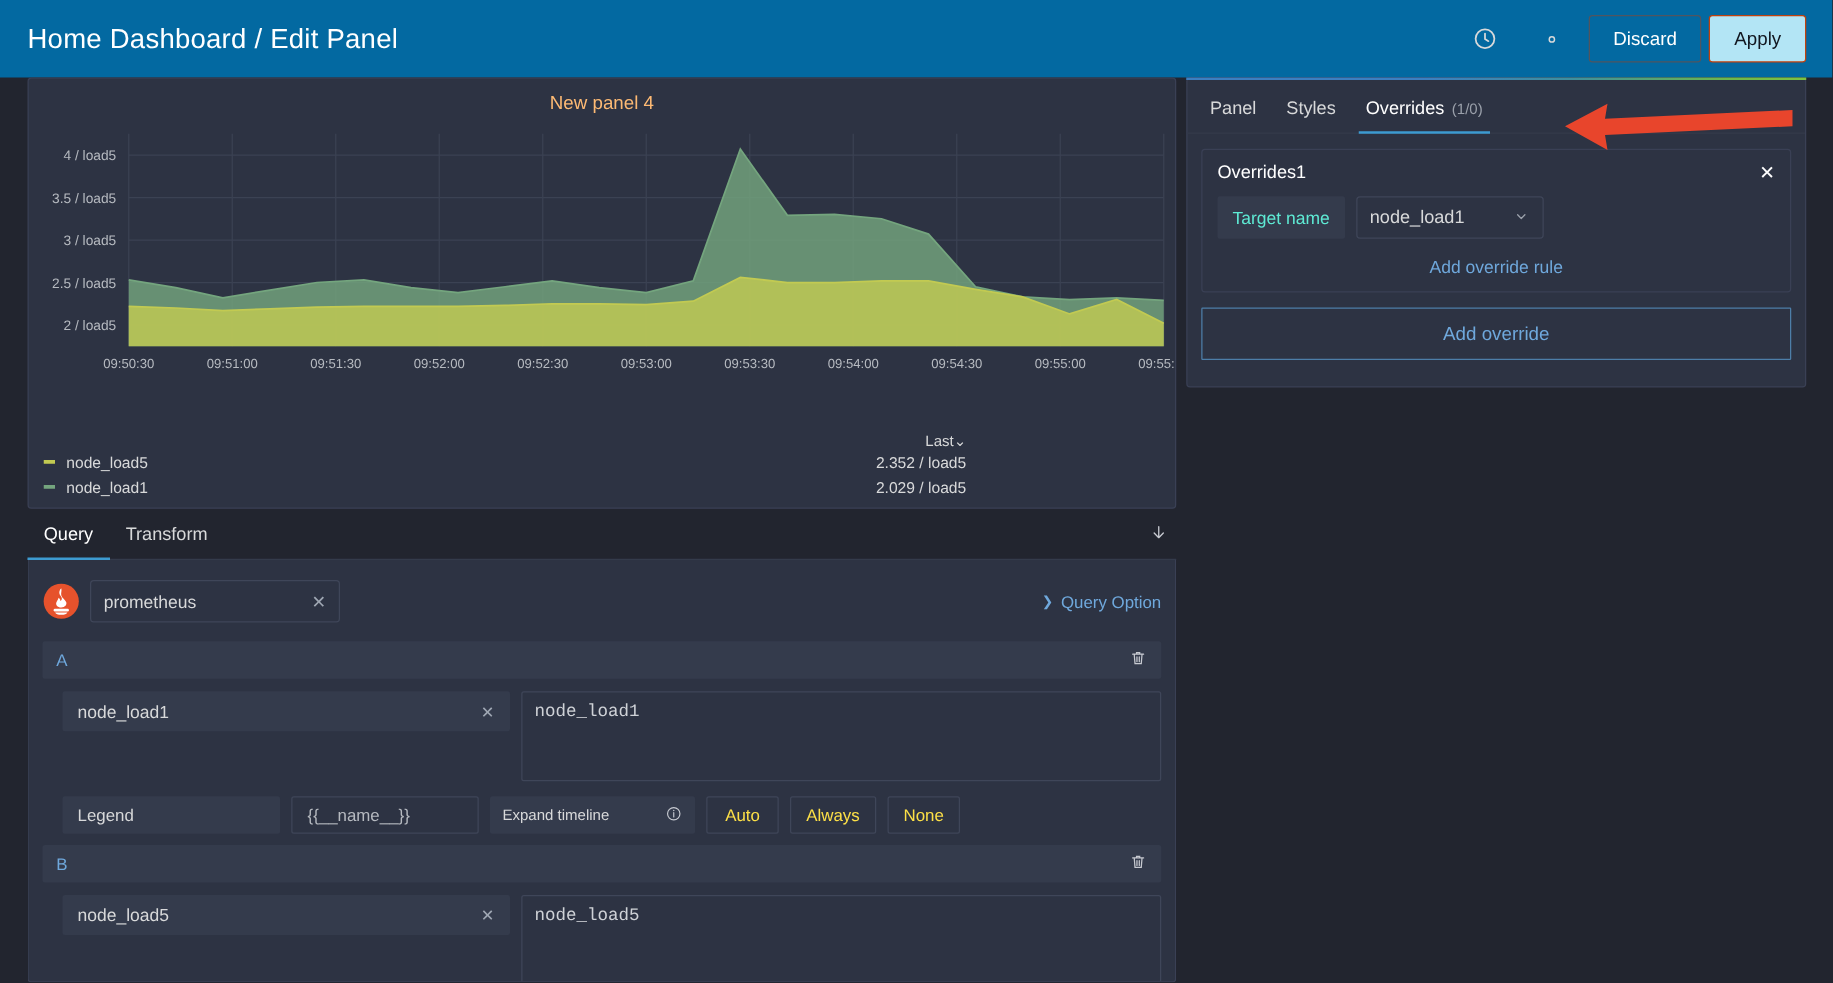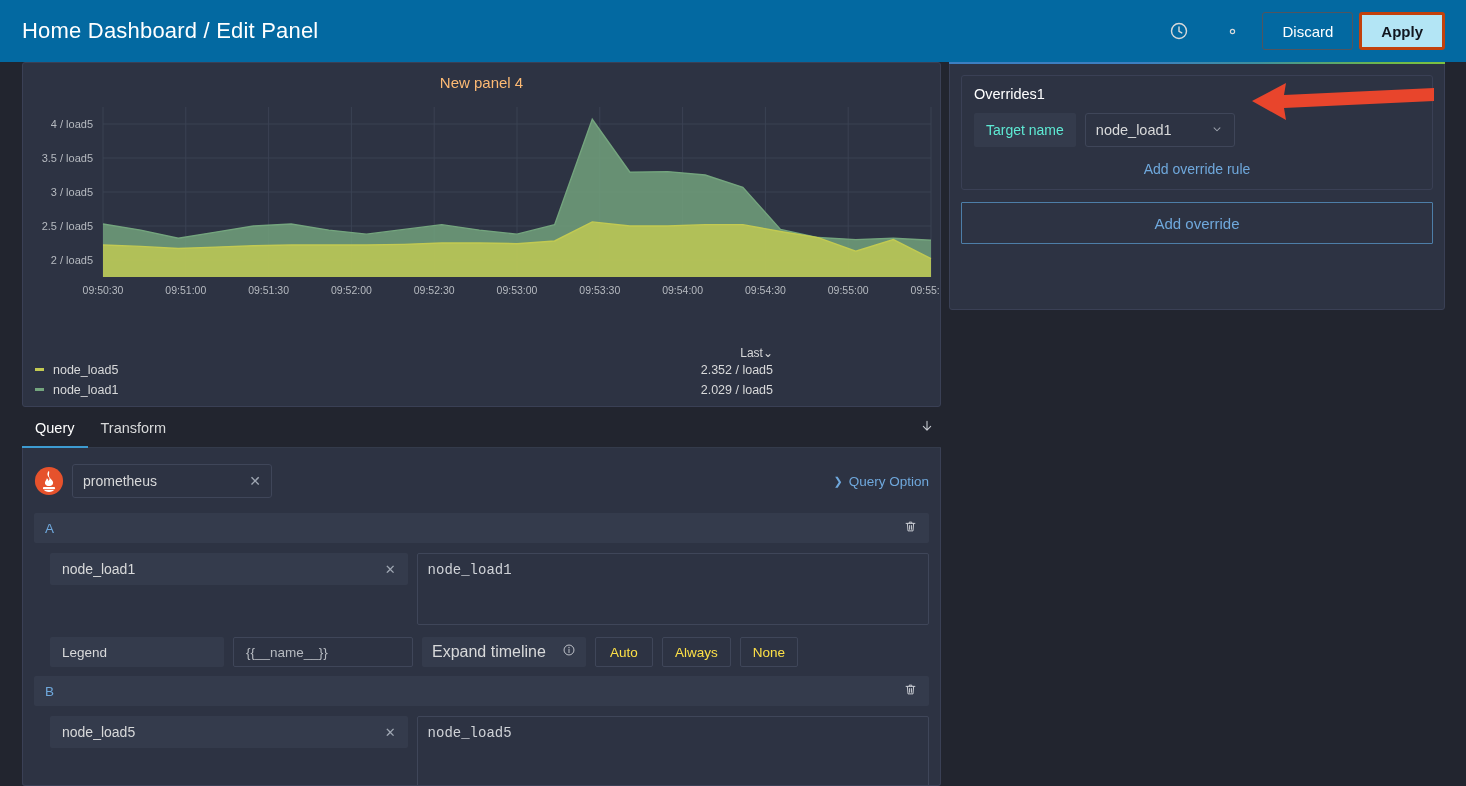--- a/index.html
+++ b/index.html
@@ -25,21 +25,21 @@
   #time-range { line-height: 1.35; text-align: left; color: #d8d9da; font-size: 13.5px; }
   #time-range .tr-rel { color: #dcdee2; }
   #time-range .tr-abs { color: #d8d9da; }
   .gear-icon { width: 19px; height: 19px; margin: 0 20px 0 24px; flex: 0 0 auto; }
   .hbtn {
     height: 38px; border-radius: 3px; padding: 0 19px;
     display: flex; align-items: center; justify-content: center;
     font-size: 15px; cursor: pointer; white-space: nowrap;
   }
   #discard-button { border: 1px solid #51555f; background: transparent; color: #ffffff; }
-  #apply-button { background: #b3e5f5; color: #11161f; border: 3px solid #c2410c; margin-left: 6px; font-weight: 700; }
+  #apply-button { background: #b3e5f5; color: #11161f; border: 1px solid #c2410c; margin-left: 6px; font-weight: 400; }
 
   
   #main { display: flex; width: 100%; height: 724px; padding: 0 21px 0 22px; gap: 8px; }
   #left-col { width: 919px; display: flex; flex-direction: column; }
   #right-col { width: 496px; position: relative; }
 
   
   #viz-panel {
     height: 348px;
     background: #2d3343;
@@ -118,26 +118,26 @@
     width: 516px; height: 72px; border: 1px solid #3f4659; border-radius: 2px;
     padding: 8px 10px; font-family: "Liberation Mono", monospace;
     font-size: 14px; color: #cfd2d7; background: transparent;
   }
   .opts-row { display: flex; align-items: center; gap: 9px; padding: 12px 0 0 16px; text-align: right; }
   .opt-label {
     width: 174px; height: 30px; background: #343b4c; border-radius: 2px;
     display: flex; align-items: center; padding: 0 12px; font-size: 13.5px; color: #d8d9da;
   }
   .opt-input {
-    width: 180px; height: 30px; border: 1px solid #3f4659; border-radius: 2px;
+    width: 150px; height: 30px; border: 1px solid #3f4659; border-radius: 2px;
     display: flex; align-items: center; padding: 0 12px; font-size: 13.5px; color: #b6bac0;
   }
   .opt-expand {
     width: 164px; height: 30px; background: #343b4c; border-radius: 2px;
-    display: flex; align-items: center; padding: 0 10px; font-size: 16px; color: #d8d9da;
+    display: flex; align-items: center; padding: 0 10px; font-size: 12px; color: #d8d9da;
   }
   .opt-expand .info { margin-left: auto; }
   .seg-btn {
     height: 30px; min-width: 58px; padding: 0 12px; border: 1px solid #3f4659;
     border-radius: 2px; display: flex; align-items: center; justify-content: center;
     font-size: 13.5px; color: #fde047; cursor: pointer; background: transparent;
   }
 
   
   #options-pane {
@@ -365,20 +365,32 @@
         </div>
       </div>
 
     </div>
   </div>
 
   <div id="right-col">
     <div id="options-pane">
       <div id="pane-topline"></div>
 
+      <div id="opt-tabs">
+        <div class="otab">
+          <span>Panel</span>
+        </div>
+        <div class="otab">
+          <span>Styles</span>
+        </div>
+        <div class="otab active">
+          <span>Overrides</span>
+          <span class="count">(1/0)</span>
+        </div>
+      </div>
 
       <div id="overrides-card">
         <div id="overrides-card-head">
           <span id="overrides-title">Overrides1</span>
           <span id="overrides-close">✕</span>
         </div>
         <div id="target-row">
           <div id="target-label">Target name</div>
           <div id="target-select">
             <span id="target-value">node_load1</span>

